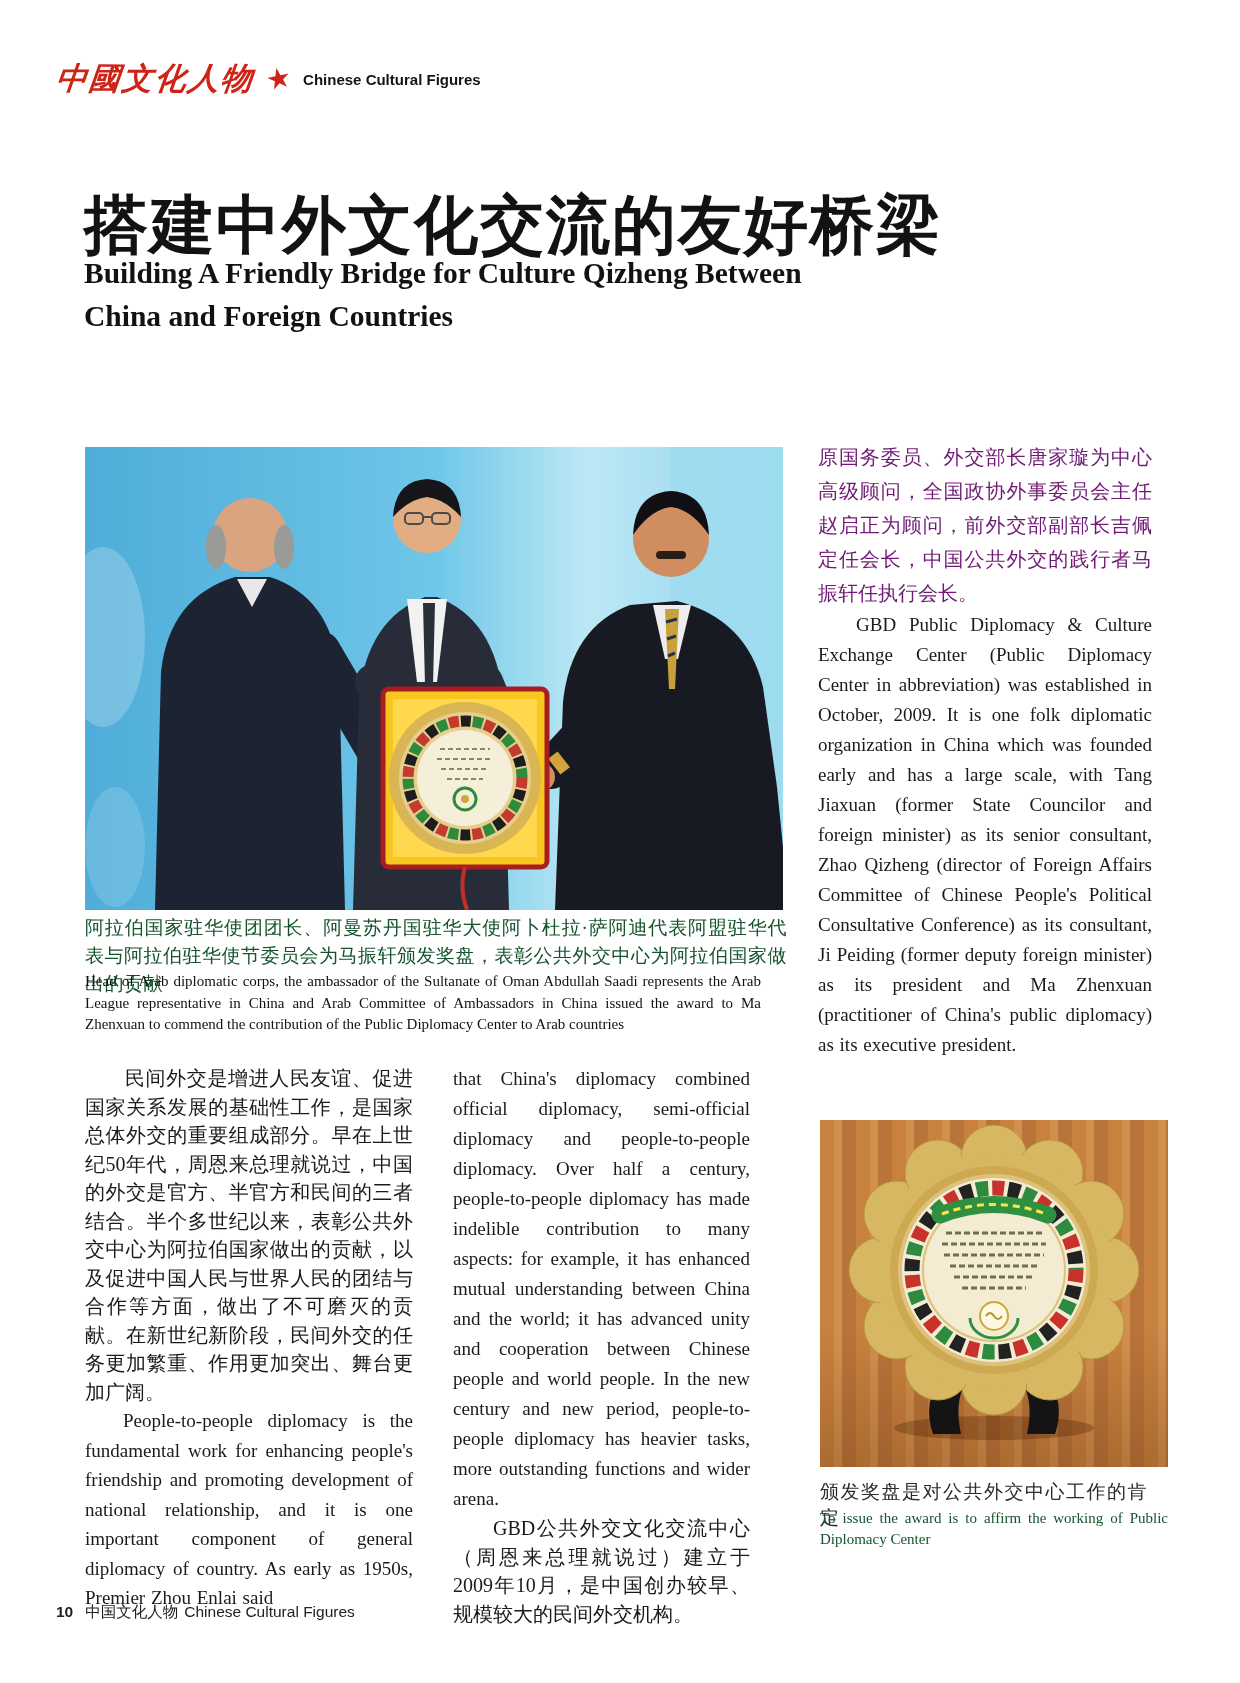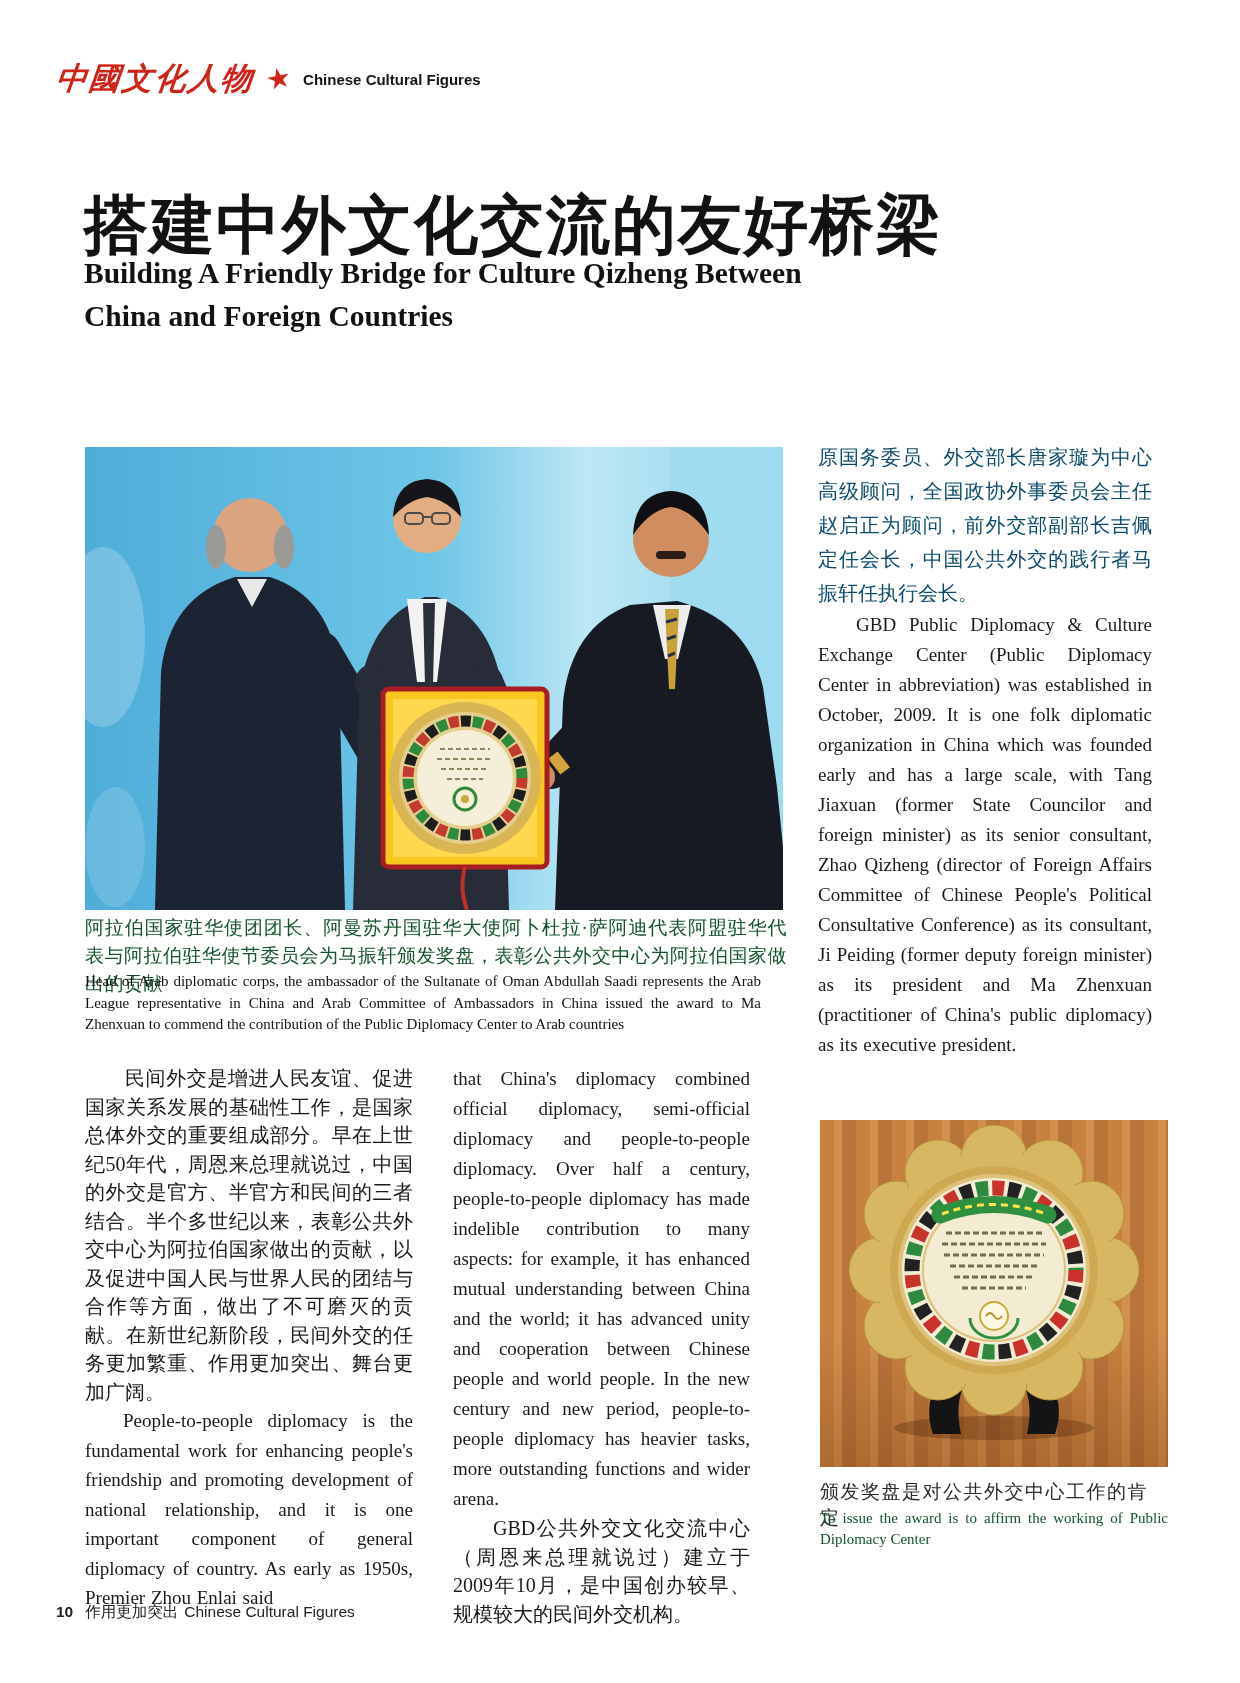--- a/index.html
+++ b/index.html
@@ -31,21 +31,21 @@
   .cap-cn {
     position:absolute; left:85px; top:914px; width:702px; font-size:19px; line-height:28px;
     color:#14532d; text-align:justify; letter-spacing:0.5px;
   }
   .cap-en {
     position:absolute; left:85px; top:971px; width:676px; font-size:15px; line-height:21.5px;
     color:#111; text-align:justify;
   }
   
   .sidebar { position:absolute; left:818px; top:440px; width:334px; }
-  .sidebar-cn { font-size:20px; line-height:34px; text-align:justify; color:#0c4a6e; }
+  .sidebar-cn { font-size:20px; line-height:34px; text-align:justify; color:#701a75; }
   .sidebar-en { margin-top:12px; font-size:19px; line-height:30px; text-align:justify; text-indent:2em; word-spacing:1px; }
   
   .col1 { position:absolute; left:85px; top:1064px; width:328px; }
   .col1-cn { font-size:20px; line-height:28.5px; text-indent:2em; text-align:justify; }
   .col1-en { margin-top:9px; font-size:19px; line-height:29.5px; text-indent:2em; text-align:justify; word-spacing:1px; }
   .col2 { position:absolute; left:453px; top:1064px; width:297px; }
   .col2-en { font-size:19px; line-height:30px; text-align:justify; word-spacing:1px; }
   .col2-cn { margin-top:52px; font-size:20px; line-height:28.5px; text-indent:2em; text-align:justify; }
   
   .award-photo {
@@ -224,16 +224,16 @@
           <path d="M166,196 q4,-6 8,0 q4,6 8,0" fill="none" stroke="#b5922f" stroke-width="2"></path>
         </g>
       </g>
     </svg>
   </div>
 
   <p class="award-cap-cn" style="margin:0">颁发奖盘是对公共外交中心工作的肯定</p>
   <p class="award-cap-en" style="margin:0">To issue the award is to affirm the working of Public Diplomacy Center</p>
 
   <div class="footer">
-    <span class="num">10</span><span class="cnm">作用更加突出</span><span>Chinese Cultural Figures</span>
+    <span class="num">10</span><span class="cnm">中国文化人物</span><span>Chinese Cultural Figures</span>
   </div>
 
 </div>
 
 </body></html>

